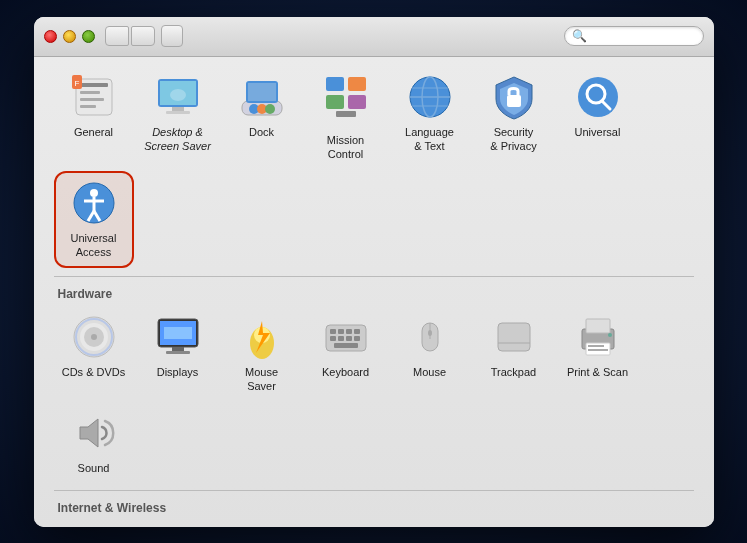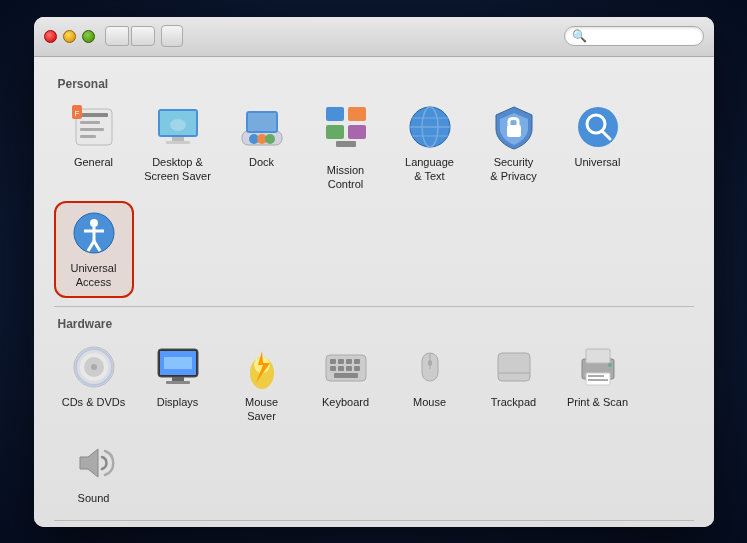--- a/index.html
+++ b/index.html
@@ -200,21 +200,20 @@
     <button class="show-all-btn"></button>
     <span class="window-title"></span>
     <div class="search-box">
       <span class="search-icon">🔍</span>
       <input class="search-input" type="text" placeholder="" style="">
     </div>
   </div>
 
   <div class="content">
   <div>
-        <div class="section-label">Personal</div>
         <div class="icon-grid">
           <div class="pref-item">
             <div class="pref-icon">
               <svg width="48" height="48" viewBox="0 0 48 48">
       <rect x="6" y="6" width="36" height="36" rx="4" fill="#e8e8e8" stroke="#bbb" stroke-width="1"></rect>
       <rect x="10" y="10" width="28" height="4" rx="1" fill="#888"></rect>
       <rect x="10" y="18" width="20" height="3" rx="1" fill="#aaa"></rect>
       <rect x="10" y="25" width="24" height="3" rx="1" fill="#aaa"></rect>
       <rect x="10" y="32" width="16" height="3" rx="1" fill="#aaa"></rect>
       <rect x="2" y="2" width="10" height="14" rx="2" fill="#e74"></rect>
@@ -226,21 +225,21 @@
           <div class="pref-item">
             <div class="pref-icon">
               <svg width="48" height="48" viewBox="0 0 48 48">
       <rect x="4" y="6" width="40" height="28" rx="3" fill="#4a90d9"></rect>
       <rect x="6" y="8" width="36" height="24" fill="#7ec8e3"></rect>
       <ellipse cx="24" cy="22" rx="8" ry="6" fill="#fff8" opacity="0.5"></ellipse>
       <rect x="18" y="34" width="12" height="4" fill="#bbb"></rect>
       <rect x="12" y="38" width="24" height="3" rx="1" fill="#ccc"></rect>
     </svg>
             </div>
-            <span class="pref-label" style="white-space: pre-line;">Desktop &amp;
+            <span class="pref-label" style="white-space: pre-line; font-style: italic;">Desktop &amp;
 Screen Saver</span>
           </div>
           <div class="pref-item">
             <div class="pref-icon">
               <svg width="48" height="48" viewBox="0 0 48 48">
       <rect x="4" y="28" width="40" height="14" rx="6" fill="rgba(200,200,220,0.7)" stroke="#aaa" stroke-width="1"></rect>
       <rect x="8" y="8" width="32" height="22" rx="3" fill="#4a90d9"></rect>
       <rect x="10" y="10" width="28" height="18" fill="#7ad"></rect>
       <circle cx="16" cy="36" r="5" fill="#4a90d9"></circle>
       <circle cx="24" cy="36" r="5" fill="#e84"></circle>

